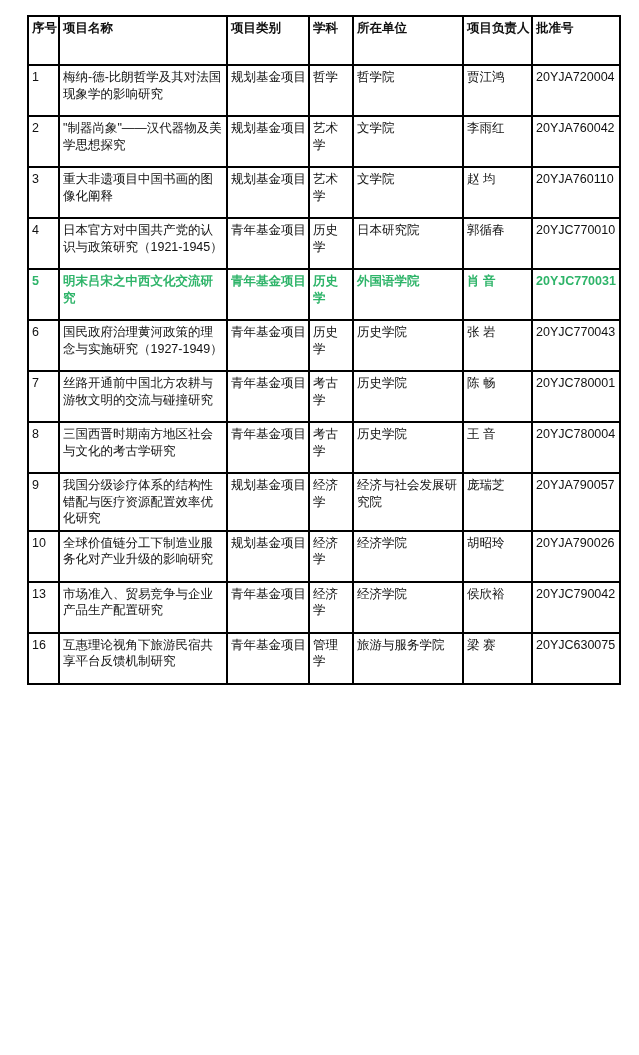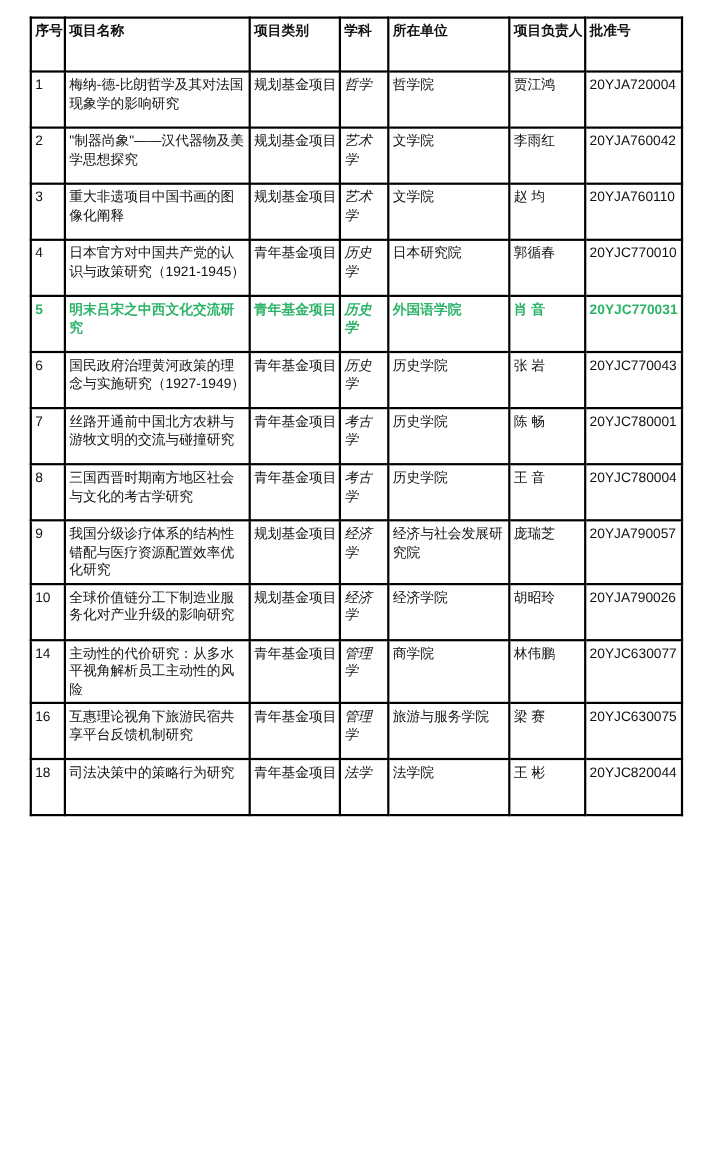--- a/index.html
+++ b/index.html
@@ -50,21 +50,21 @@
     font-weight: bold;
     white-space: nowrap;
   }
   col.c-num   { width: 31px; }
   col.c-name  { width: 168px; }
   col.c-cat   { width: 82px; }
   col.c-disc  { width: 44px; }
   col.c-unit  { width: 110px; }
   col.c-lead  { width: 69px; }
   col.c-appr  { width: 88px; }
-  td[data-name="discipline-cell"] { padding-left: 2px; padding-right: 1px; font-style: italic; }
+  td[data-name="discipline-cell"] { padding-left: 2px; padding-right: 1px; }
   td[data-name="approval-number-cell"] { white-space: nowrap; padding-left: 3px; }
   tr.highlight td {
     color: var(--hl, #2EB469);
     font-weight: bold;
   }
 </style>
 </head>
 <body>
 
 <div class="page" data-name="document-page">
@@ -174,41 +174,32 @@
         <tr data-name="table-row">
           <td data-name="row-number-cell">10</td>
           <td data-name="project-name-cell">全球价值链分工下制造业服务化对产业升级的影响研究</td>
           <td data-name="project-category-cell">规划基金项目</td>
           <td data-name="discipline-cell">经济学</td>
           <td data-name="unit-cell">经济学院</td>
           <td data-name="leader-cell">胡昭玲</td>
           <td data-name="approval-number-cell">20YJA790026</td>
         </tr>
         <tr data-name="table-row">
-          <td data-name="row-number-cell">14</td>
-          <td data-name="project-name-cell">主动性的代价研究：从多水平视角解析员工主动性的风险</td>
-          <td data-name="project-category-cell">青年基金项目</td>
-          <td data-name="discipline-cell">管理学</td>
-          <td data-name="unit-cell">商学院</td>
-          <td data-name="leader-cell">林伟鹏</td>
-          <td data-name="approval-number-cell">20YJC630077</td>
+          <td data-name="row-number-cell">13</td>
+          <td data-name="project-name-cell">市场准入、贸易竞争与企业产品生产配置研究</td>
+          <td data-name="project-category-cell">青年基金项目</td>
+          <td data-name="discipline-cell">经济学</td>
+          <td data-name="unit-cell">经济学院</td>
+          <td data-name="leader-cell">侯欣裕</td>
+          <td data-name="approval-number-cell">20YJC790042</td>
         </tr>
         <tr data-name="table-row">
           <td data-name="row-number-cell">16</td>
           <td data-name="project-name-cell">互惠理论视角下旅游民宿共享平台反馈机制研究</td>
           <td data-name="project-category-cell">青年基金项目</td>
           <td data-name="discipline-cell">管理学</td>
           <td data-name="unit-cell">旅游与服务学院</td>
           <td data-name="leader-cell">梁 赛</td>
           <td data-name="approval-number-cell">20YJC630075</td>
-        </tr>
-        <tr data-name="table-row">
-          <td data-name="row-number-cell">18</td>
-          <td data-name="project-name-cell">司法决策中的策略行为研究</td>
-          <td data-name="project-category-cell">青年基金项目</td>
-          <td data-name="discipline-cell">法学</td>
-          <td data-name="unit-cell">法学院</td>
-          <td data-name="leader-cell">王 彬</td>
-          <td data-name="approval-number-cell">20YJC820044</td>
         </tr>
       </tbody>
   </table>
 </div>
 
 </body></html>

